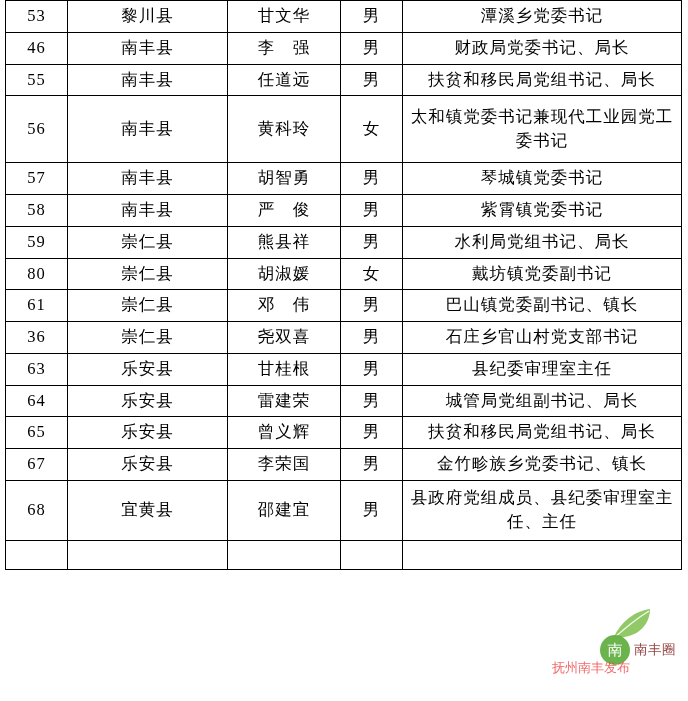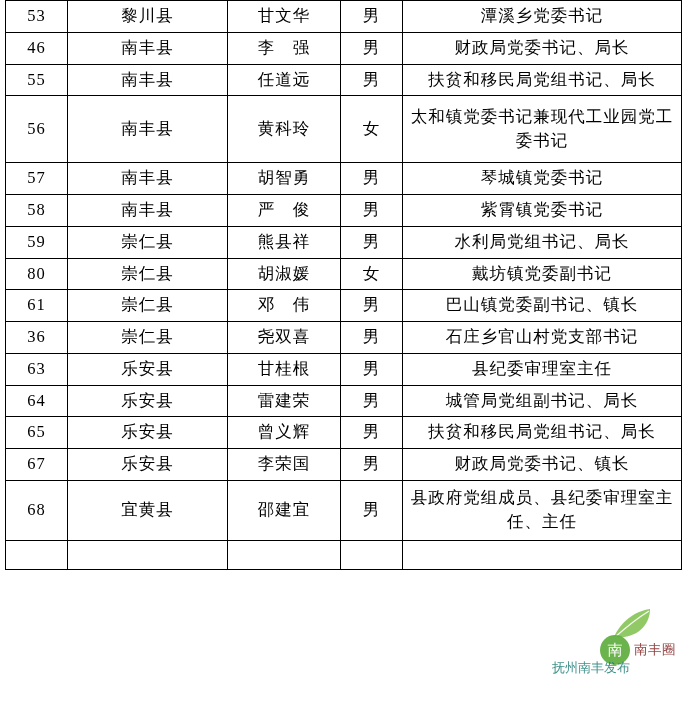--- a/index.html
+++ b/index.html
@@ -97,21 +97,21 @@
     color: #7f1d1d;
     font-family: "Liberation Sans", sans-serif;
     opacity: 0.85;
     letter-spacing: 0.5px;
   }
   .wm-sub {
     position: absolute;
     right: 52px;
     top: 52px;
     font-size: 13px;
-    color: #0f766e;
+    color: #ef4444;
     font-family: "Liberation Sans", sans-serif;
     opacity: 0.8;
     white-space: nowrap;
   }
 </style>
 </head>
 <body>
 
 <div class="page">
 
@@ -228,21 +228,21 @@
         <td class="sex">男</td>
         <td class="post">扶贫和移民局党组书记、局长</td>
       </tr>
 
 
       <tr class="row-h1">
         <td class="no">67</td>
         <td class="area">乐安县</td>
         <td class="name">李荣国</td>
         <td class="sex">男</td>
-        <td class="post">财政局党委书记、镇长</td>
+        <td class="post">金竹畛族乡党委书记、镇长</td>
       </tr>
 
       <tr class="row-h3">
         <td class="no">68</td>
         <td class="area">宜黄县</td>
         <td class="name">邵建宜</td>
         <td class="sex">男</td>
         <td class="post">县政府党组成员、县纪委审理室主任、主任</td>
       </tr>
 

